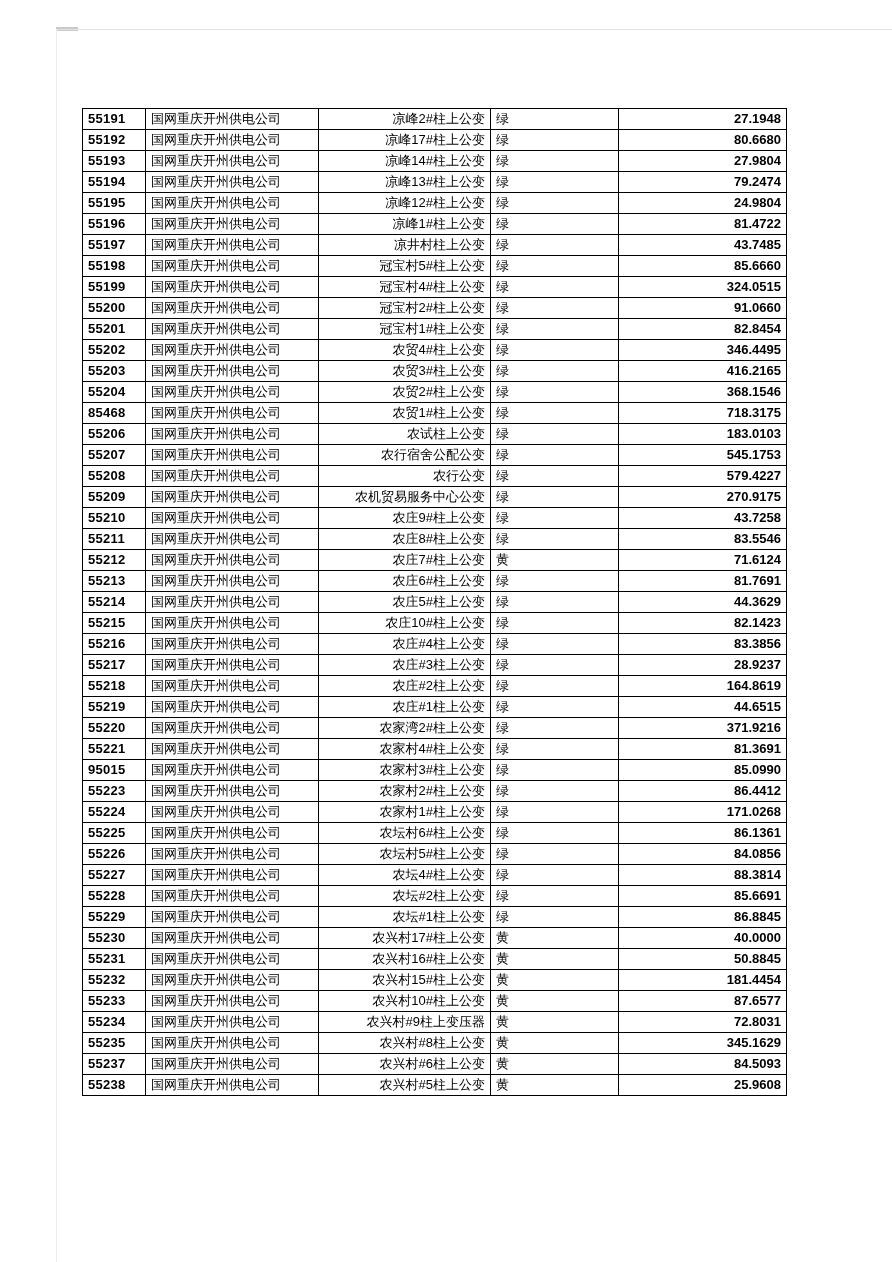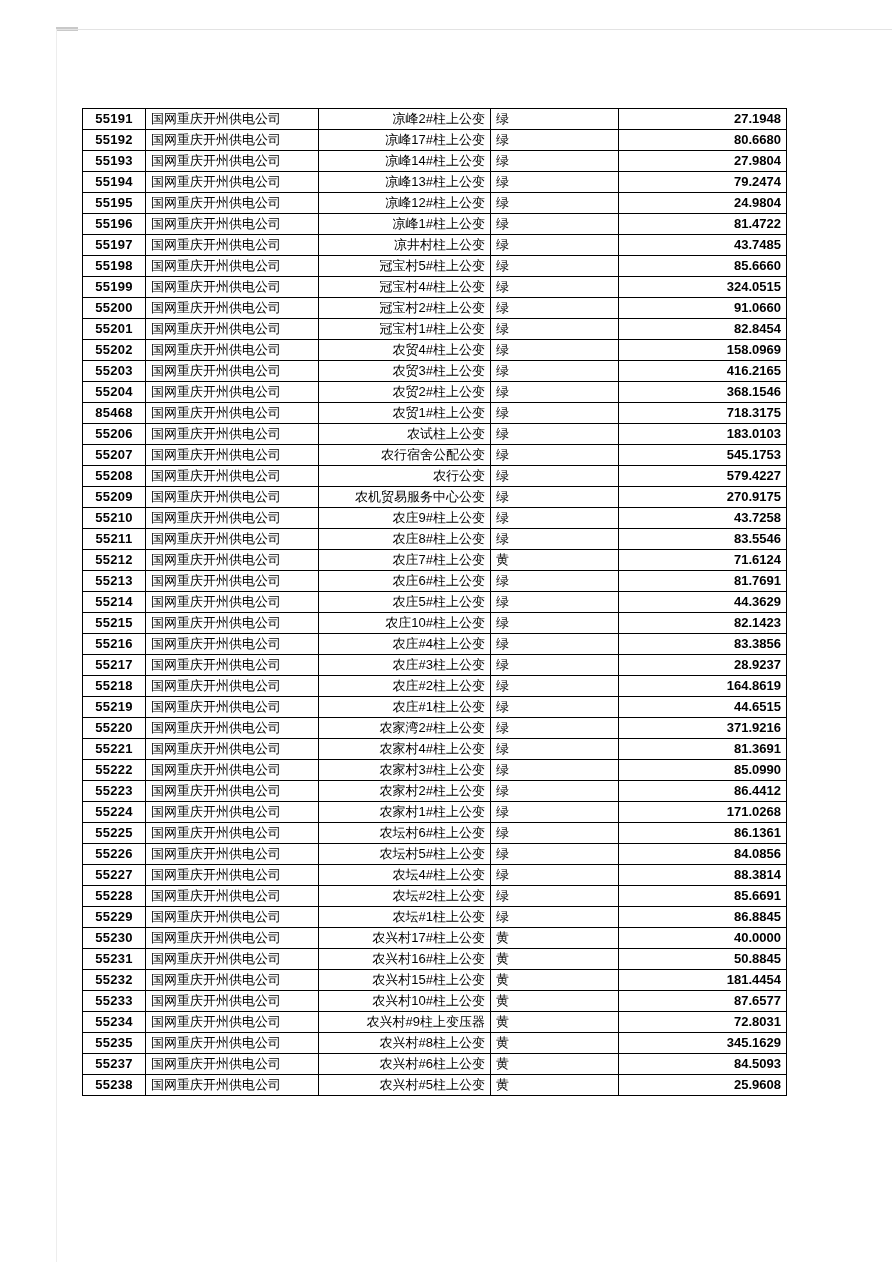--- a/index.html
+++ b/index.html
@@ -52,21 +52,21 @@
     border: 1px solid #000000;
     height: 20.4px;
     padding: 0 5px;
     font-size: 13px;
     line-height: 20px;
     color: #000000;
     white-space: nowrap;
     overflow: hidden;
     box-sizing: border-box;
   }
-  td.c0 { width: 63px;  text-align: center; font-weight: 600; letter-spacing: 0.3px; }
+  td.c0 { width: 63px;  text-align: left; font-weight: 600; letter-spacing: 0.3px; }
   td.c1 { width: 173px; text-align: left; margin-left: 48px; }
   td.c2 { width: 172px; text-align: right; }
   td.c3 { width: 128px; text-align: left; }
   td.c4 { width: 168px; text-align: right; padding-right: 16px; font-weight: bold; }
 </style>
 </head>
 <body>
 
 <div class="viewport">
   <div class="page-edge-corner"></div>
@@ -150,21 +150,21 @@
           <td class="c1">国网重庆开州供电公司</td>
           <td class="c2">冠宝村1#柱上公变</td>
           <td class="c3">绿</td>
           <td class="c4">82.8454</td>
         </tr>
         <tr>
           <td class="c0">55202</td>
           <td class="c1">国网重庆开州供电公司</td>
           <td class="c2">农贸4#柱上公变</td>
           <td class="c3">绿</td>
-          <td class="c4">158.0969</td>
+          <td class="c4">346.4495</td>
         </tr>
         <tr>
           <td class="c0">55203</td>
           <td class="c1">国网重庆开州供电公司</td>
           <td class="c2">农贸3#柱上公变</td>
           <td class="c3">绿</td>
           <td class="c4">416.2165</td>
         </tr>
         <tr>
           <td class="c0">55204</td>
@@ -286,21 +286,21 @@
           <td class="c4">371.9216</td>
         </tr>
         <tr>
           <td class="c0">55221</td>
           <td class="c1">国网重庆开州供电公司</td>
           <td class="c2">农家村4#柱上公变</td>
           <td class="c3">绿</td>
           <td class="c4">81.3691</td>
         </tr>
         <tr>
-          <td class="c0">55222</td>
+          <td class="c0">95015</td>
           <td class="c1">国网重庆开州供电公司</td>
           <td class="c2">农家村3#柱上公变</td>
           <td class="c3">绿</td>
           <td class="c4">85.0990</td>
         </tr>
         <tr>
           <td class="c0">55223</td>
           <td class="c1">国网重庆开州供电公司</td>
           <td class="c2">农家村2#柱上公变</td>
           <td class="c3">绿</td>

